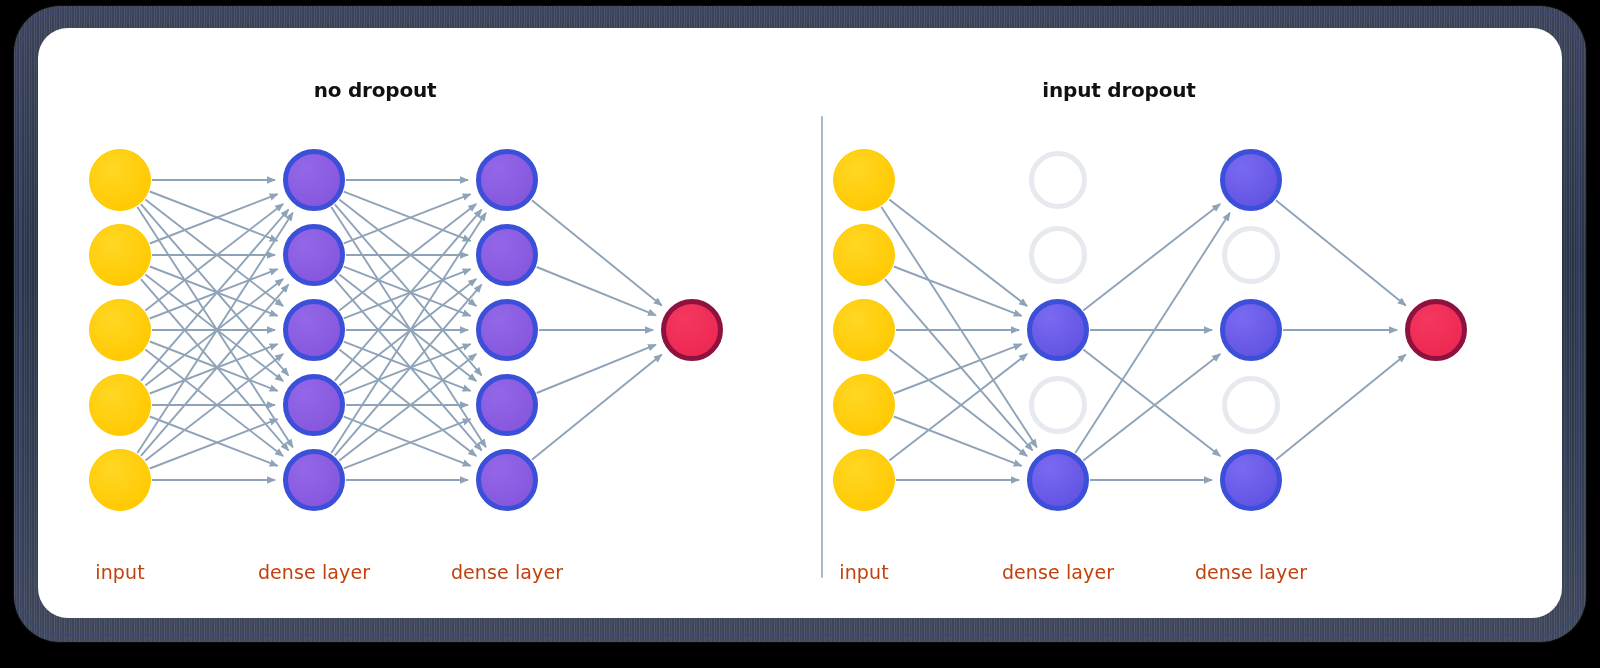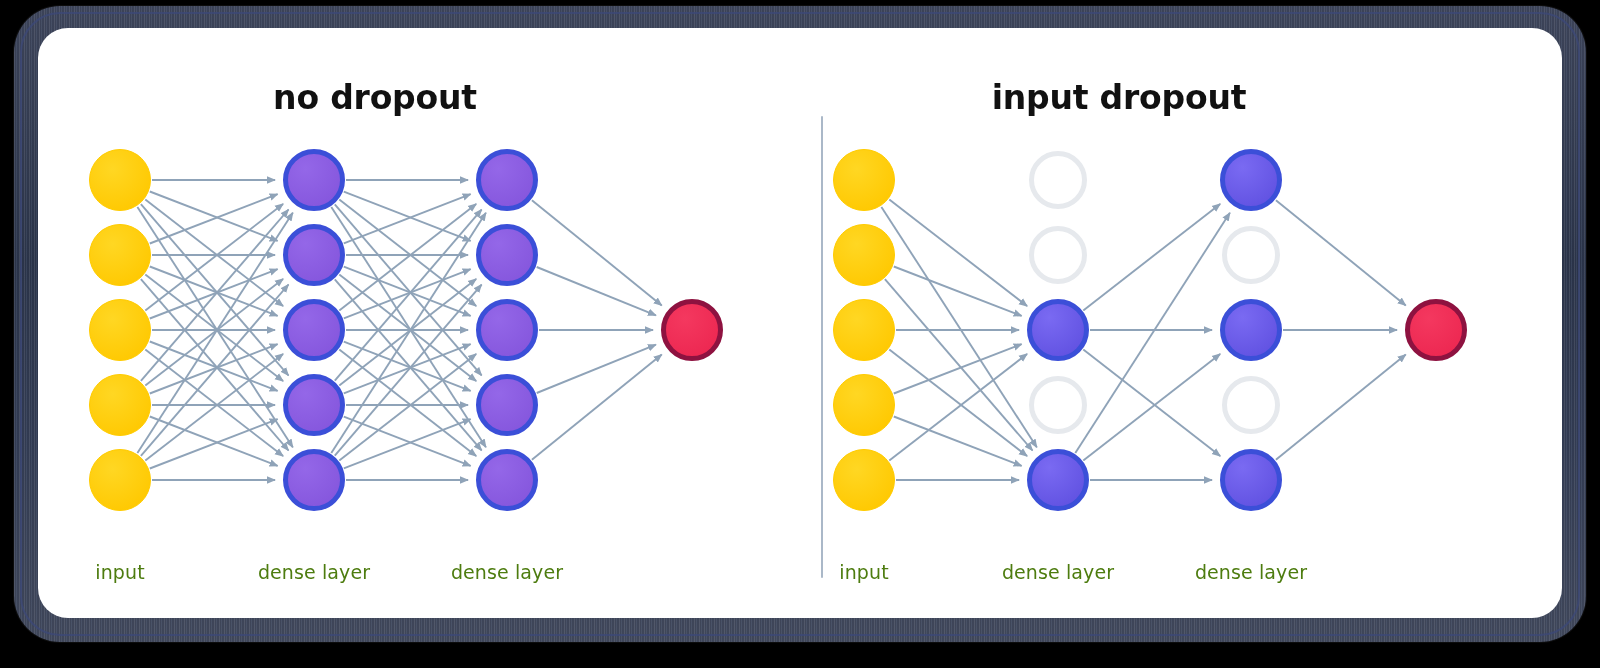--- a/index.html
+++ b/index.html
@@ -27,34 +27,34 @@
     border:2px solid rgba(60,72,120,.75);
   }
 
   
   .card{
     position:absolute;left:38px;top:28px;width:1524px;height:590px;
     background:#ffffff;border-radius:30px;
   }
 
   .panel-title{
-    position:absolute;font-weight:bold;font-size:33px;color:#111111;
+    position:absolute;font-weight:bold;font-size:20px;color:#111111;
     letter-spacing:-.2px;white-space:nowrap;
     transform:translateX(-50%);
   }
   #title-left{left:375px;top:78px;}
   #title-right{left:1119px;top:78px;}
 
   .divider{
     position:absolute;left:783px;top:88px;width:2px;height:462px;
     background:#aab8c8;border-radius:2px;
   }
 
   .layer-label{
-    position:absolute;font-size:19px;color:#4d7c0f;white-space:nowrap;
+    position:absolute;font-size:19px;color:#c2410c;white-space:nowrap;
     transform:translateX(-50%);letter-spacing:.1px;text-align:center;
   }
 
   svg.net{position:absolute;left:0;top:0;width:1600px;height:668px;pointer-events:none;}
 </style>
 </head>
 <body>
 
 <div id="stage">
 

